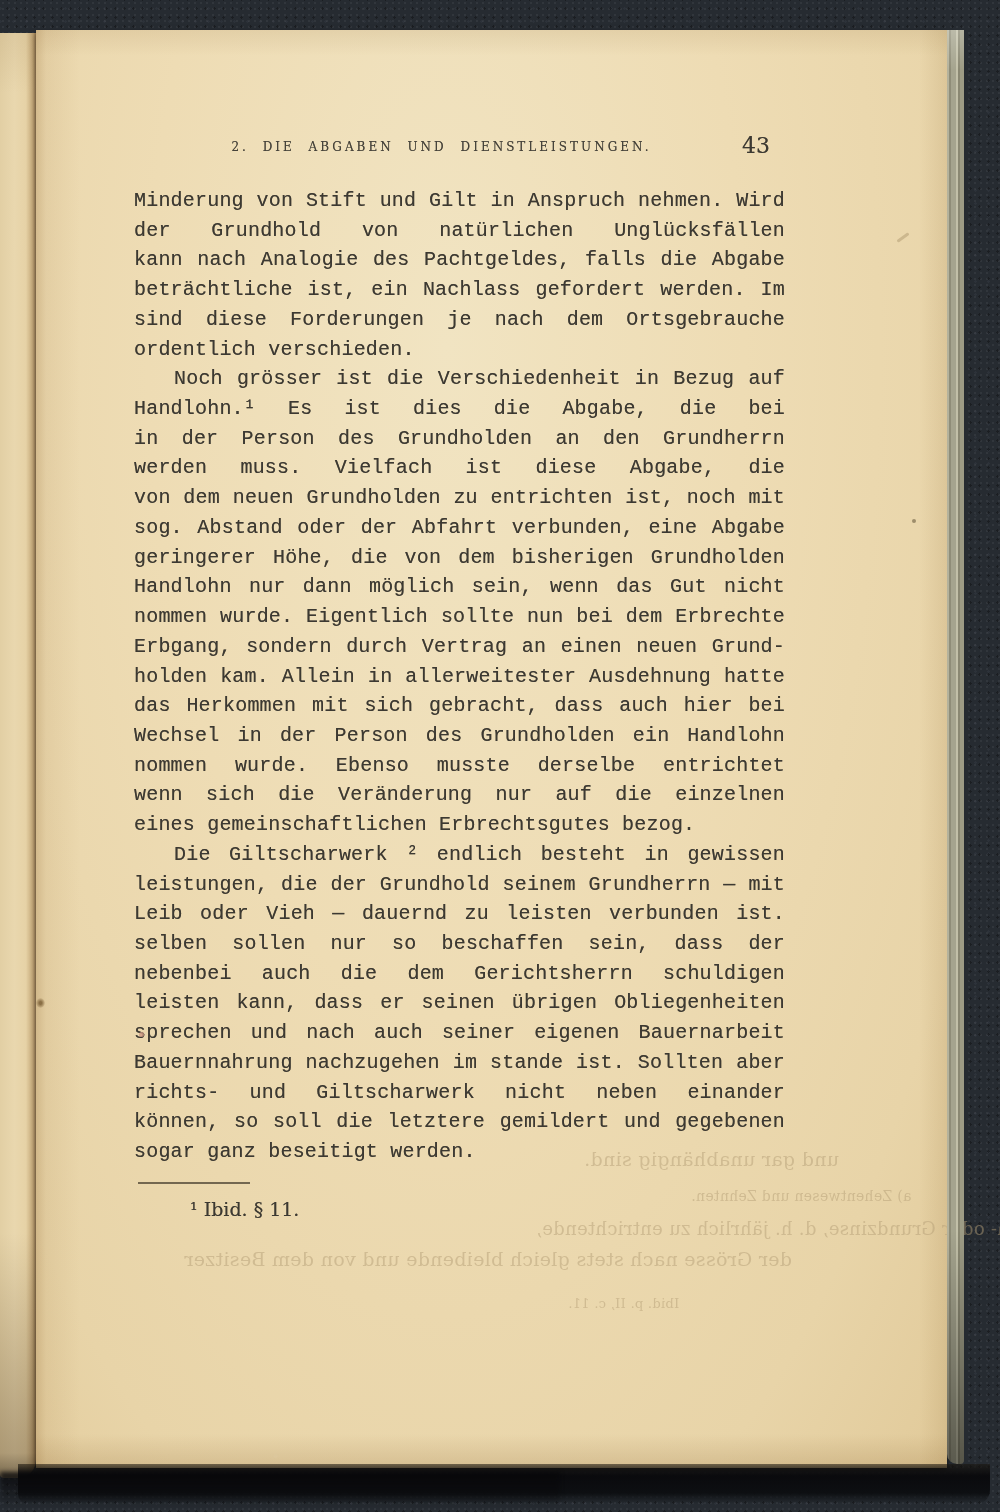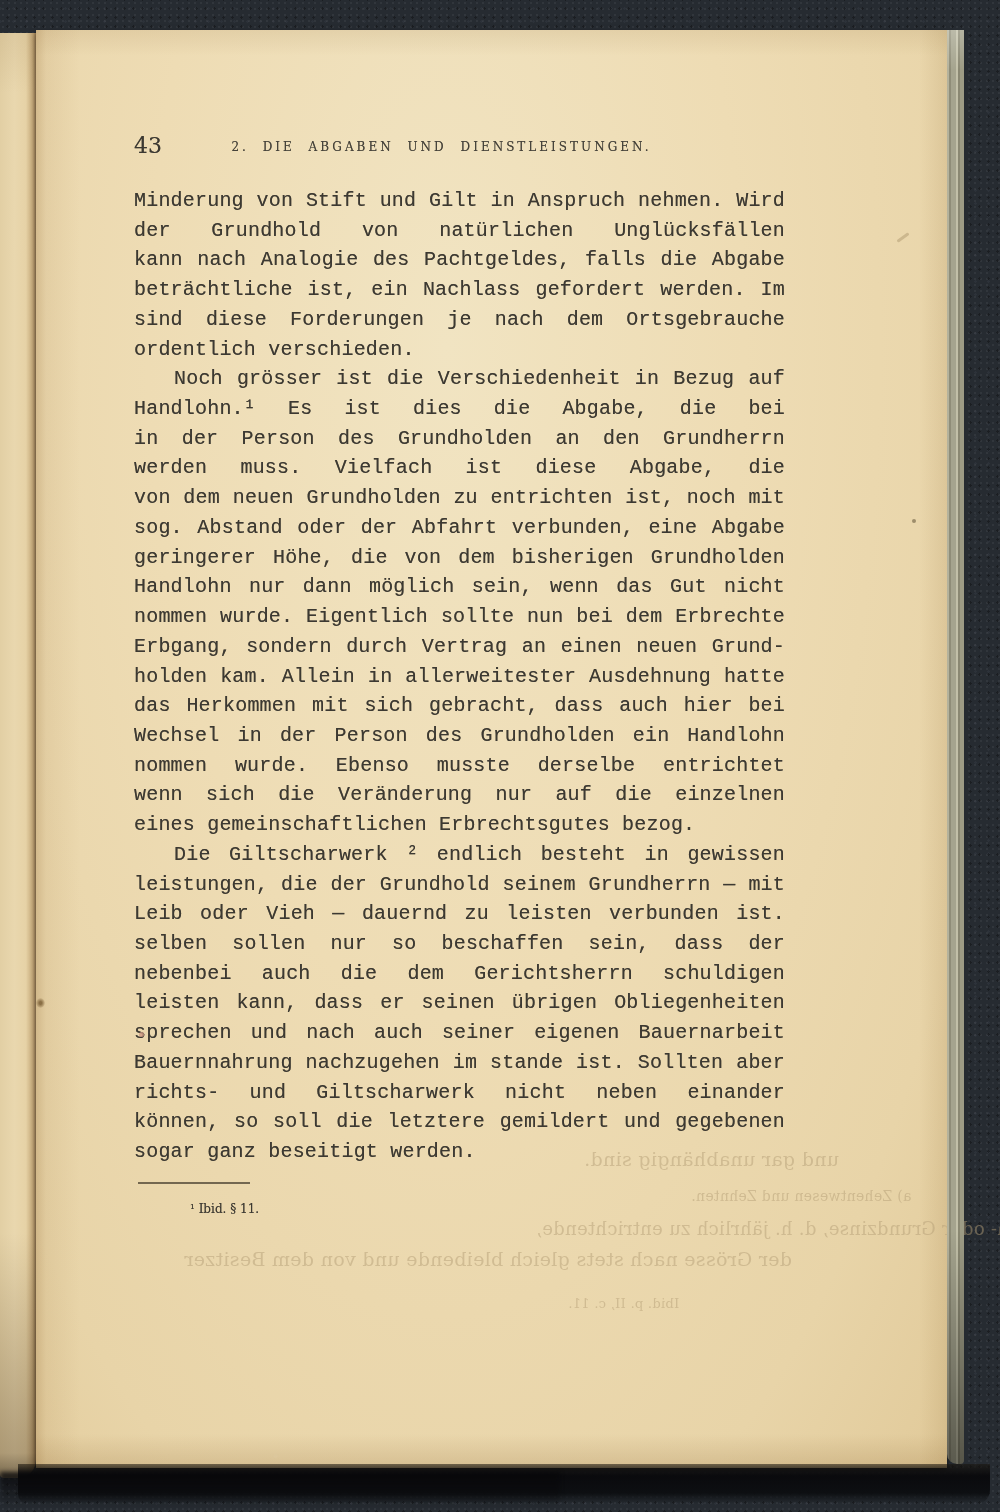--- a/index.html
+++ b/index.html
@@ -58,21 +58,21 @@
   }
   
   .header-title{
     position:absolute;left:98px;top:107px;width:651px;
     text-align:center;transform:translateX(-18px);
     font-size:12px;line-height:20px;letter-spacing:3px;word-spacing:7px;
     color:#45423a;text-shadow:0 0 0.5px rgba(60,55,45,0.55);
     white-space:nowrap;
   }
   .page-number{
-    position:absolute;top:103px;left:98px;width:651px;text-align:left;
+    position:absolute;top:103px;left:98px;width:651px;text-align:right;
     font-size:22px;line-height:26px;color:var(--ink,#3c3932);
     text-shadow:0 0 0.5px rgba(60,55,45,0.5);
     padding-right:15px;box-sizing:border-box;
   }
   
   .body-text{
     position:absolute;left:98px;top:156px;width:651px;
     font-size:20px;letter-spacing:0.2px;
     color:var(--ink,#3c3932);
     text-shadow:0 0 0.55px rgba(58,54,44,0.6);
@@ -81,21 +81,21 @@
   .line{height:29.72px;line-height:29.72px;overflow:hidden;text-align:justify;}
   .line.just::after{content:"";display:inline-block;width:100%;}
   .line.indent{text-indent:40px;}
   
   .footnote-rule{
     position:absolute;left:102px;top:1152px;width:112px;height:2px;
     background:rgba(85,75,56,0.8);
   }
   .footnotes{
     position:absolute;left:154px;top:1166px;width:500px;
-    font-size:12px;color:var(--ink,#3c3932);
+    font-size:19px;color:var(--ink,#3c3932);
     text-shadow:0 0 0.5px rgba(58,54,44,0.55);
   }
   .fn-line{height:27px;line-height:27px;}
   
   .bleed{
     position:absolute;color:var(--bleed,#b49e76);opacity:0.48;
     transform:scaleX(-1);filter:blur(0.7px);white-space:nowrap;
     letter-spacing:0.3px;
   }
   

